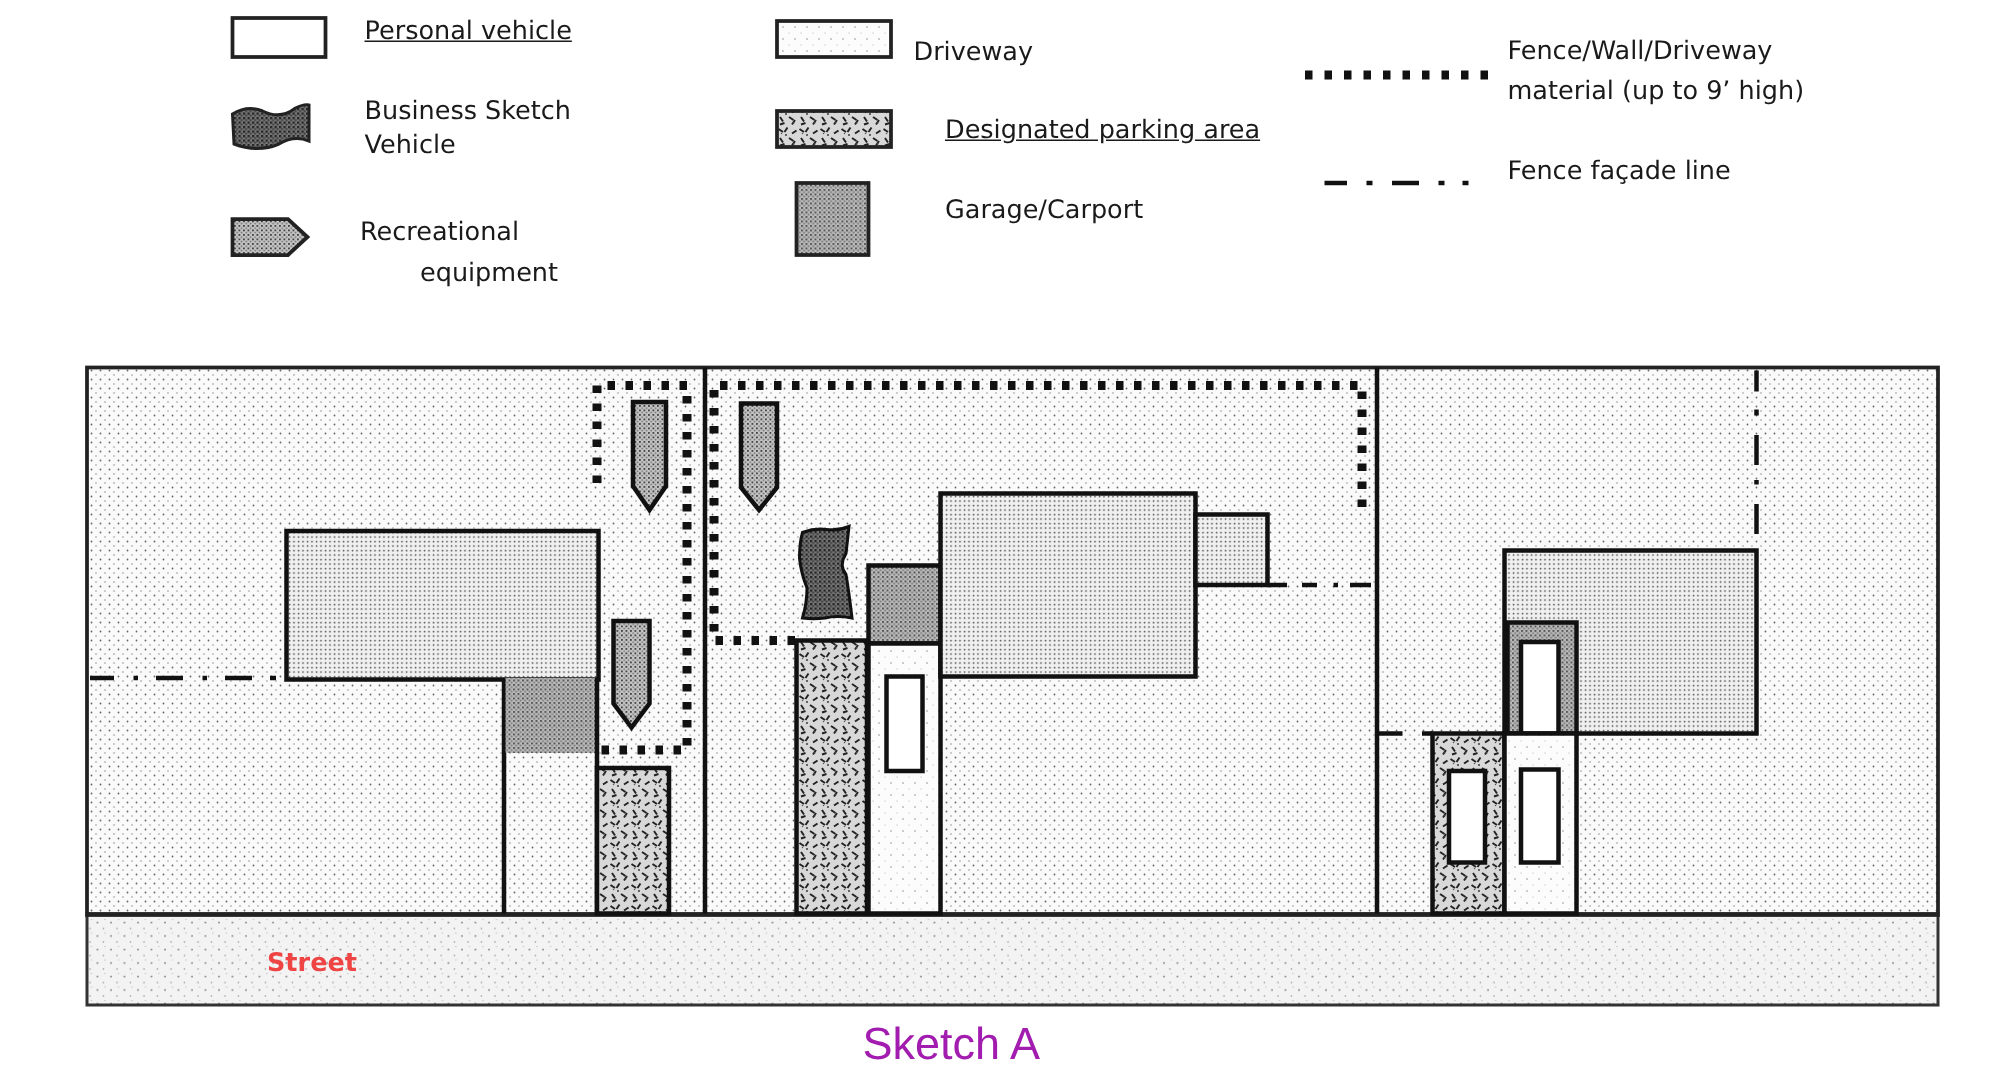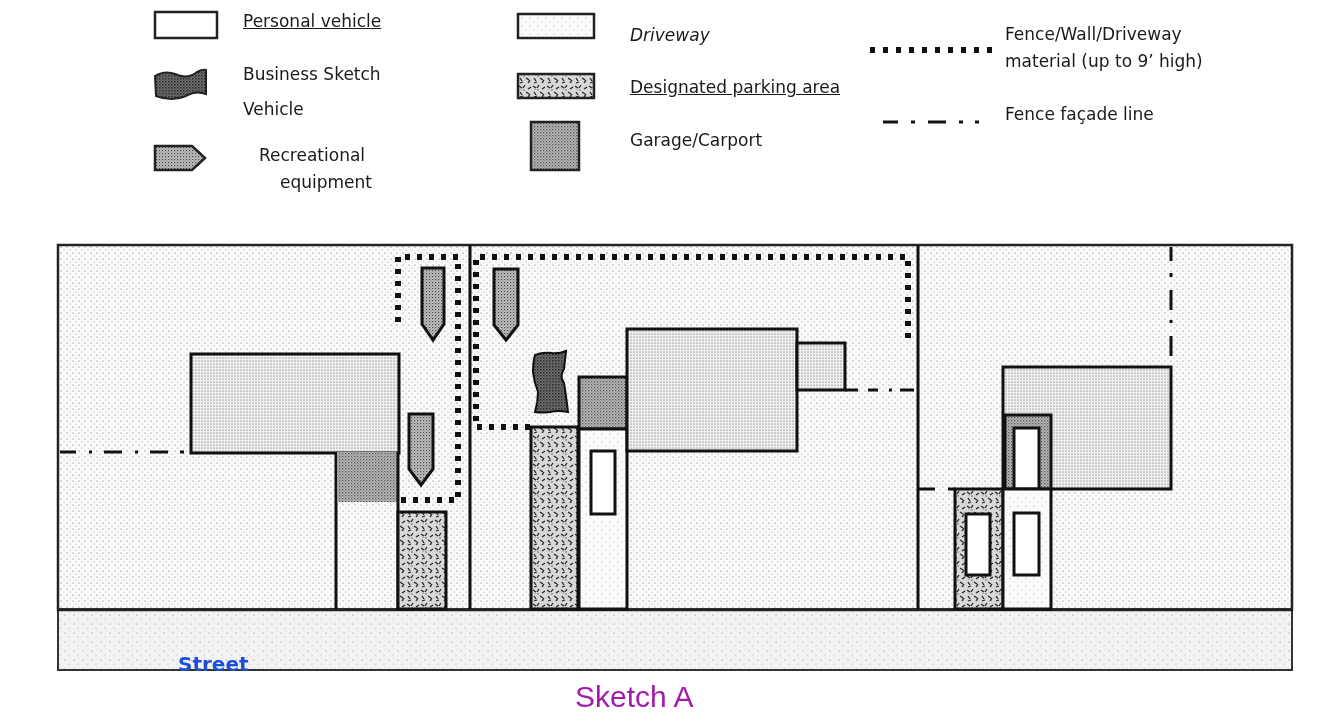--- a/index.html
+++ b/index.html
@@ -1,19 +1,19 @@
 <!DOCTYPE html>
 <html><head>
 <meta charset="utf-8">
 <style>
   html, body { margin:0; padding:0; background:#ffffff; }
   body { width:1342px; height:713px; position:relative; overflow:hidden; font-family:"DejaVu Sans", sans-serif; color:#111; }
   .legend-text { position:absolute; font-size:17px; line-height:27px; color:#1a1a1a; }
   .caption { position:absolute; left:575px; top:680px; font-size:30px; font-family:"Liberation Sans", sans-serif; color:#a21caf; }
-  .street-label { position:absolute; left:178px; top:652px; font-size:20px; font-weight:bold; color:#1d4ed8; }
+  .street-label { position:absolute; left:178px; top:632px; font-size:17px; font-weight:bold; color:#ef4444; }
   svg { position:absolute; left:0; top:0; }
 </style>
 </head>
 <body>
 
 <svg width="1342" height="713" viewBox="0 0 1342 713">
   <defs>
     <pattern id="dots-light" width="6" height="6" patternUnits="userSpaceOnUse">
       <rect width="6" height="6" fill="#fafafa"></rect>
       <circle cx="1" cy="1" r="0.6" fill="#666"></circle>
@@ -161,25 +161,25 @@
     <rect x="955" y="489" width="48" height="120" fill="url(#parking-pat)" stroke="#111" stroke-width="3"></rect>
     <rect x="966" y="514" width="24" height="61" fill="#fff" stroke="#111" stroke-width="3"></rect>
 
     <rect x="1003" y="489" width="48" height="120" fill="url(#driveway-pat)" stroke="#111" stroke-width="3"></rect>
     <rect x="1014" y="513" width="25" height="62" fill="#fff" stroke="#111" stroke-width="3"></rect>
   </g>
 </svg>
 
 <div class="legend-text" style="left:243px;top:8px;text-decoration:underline;">Personal vehicle</div>
 <div class="legend-text" style="left:243px;top:61px;">Business Sketch</div>
-<div class="legend-text" style="left:243px;top:96px;">Vehicle</div>
-<div class="legend-text" style="left:259px;top:142px;">Recreational</div>
+<div class="legend-text" style="left:243px;top:84px;">Vehicle</div>
+<div class="legend-text" style="left:240px;top:142px;">Recreational</div>
 <div class="legend-text" style="left:243px;top:169px;margin-left:37px;">equipment</div>
 
-<div class="legend-text" style="left:630px;top:22px;font-style:italic;">Driveway</div>
+<div class="legend-text" style="left:609px;top:22px;">Driveway</div>
 <div class="legend-text" style="left:630px;top:74px;text-decoration:underline;">Designated parking area</div>
 <div class="legend-text" style="left:630px;top:127px;">Garage/Carport</div>
 
 <div class="legend-text" style="left:1005px;top:21px;">Fence/Wall/Driveway</div>
 <div class="legend-text" style="left:1005px;top:48px;">material  (up to 9’ high)</div>
 <div class="legend-text" style="left:1005px;top:101px;">Fence façade line</div>
 
 <div class="street-label">Street</div>
 <div class="caption">Sketch A</div>
 

